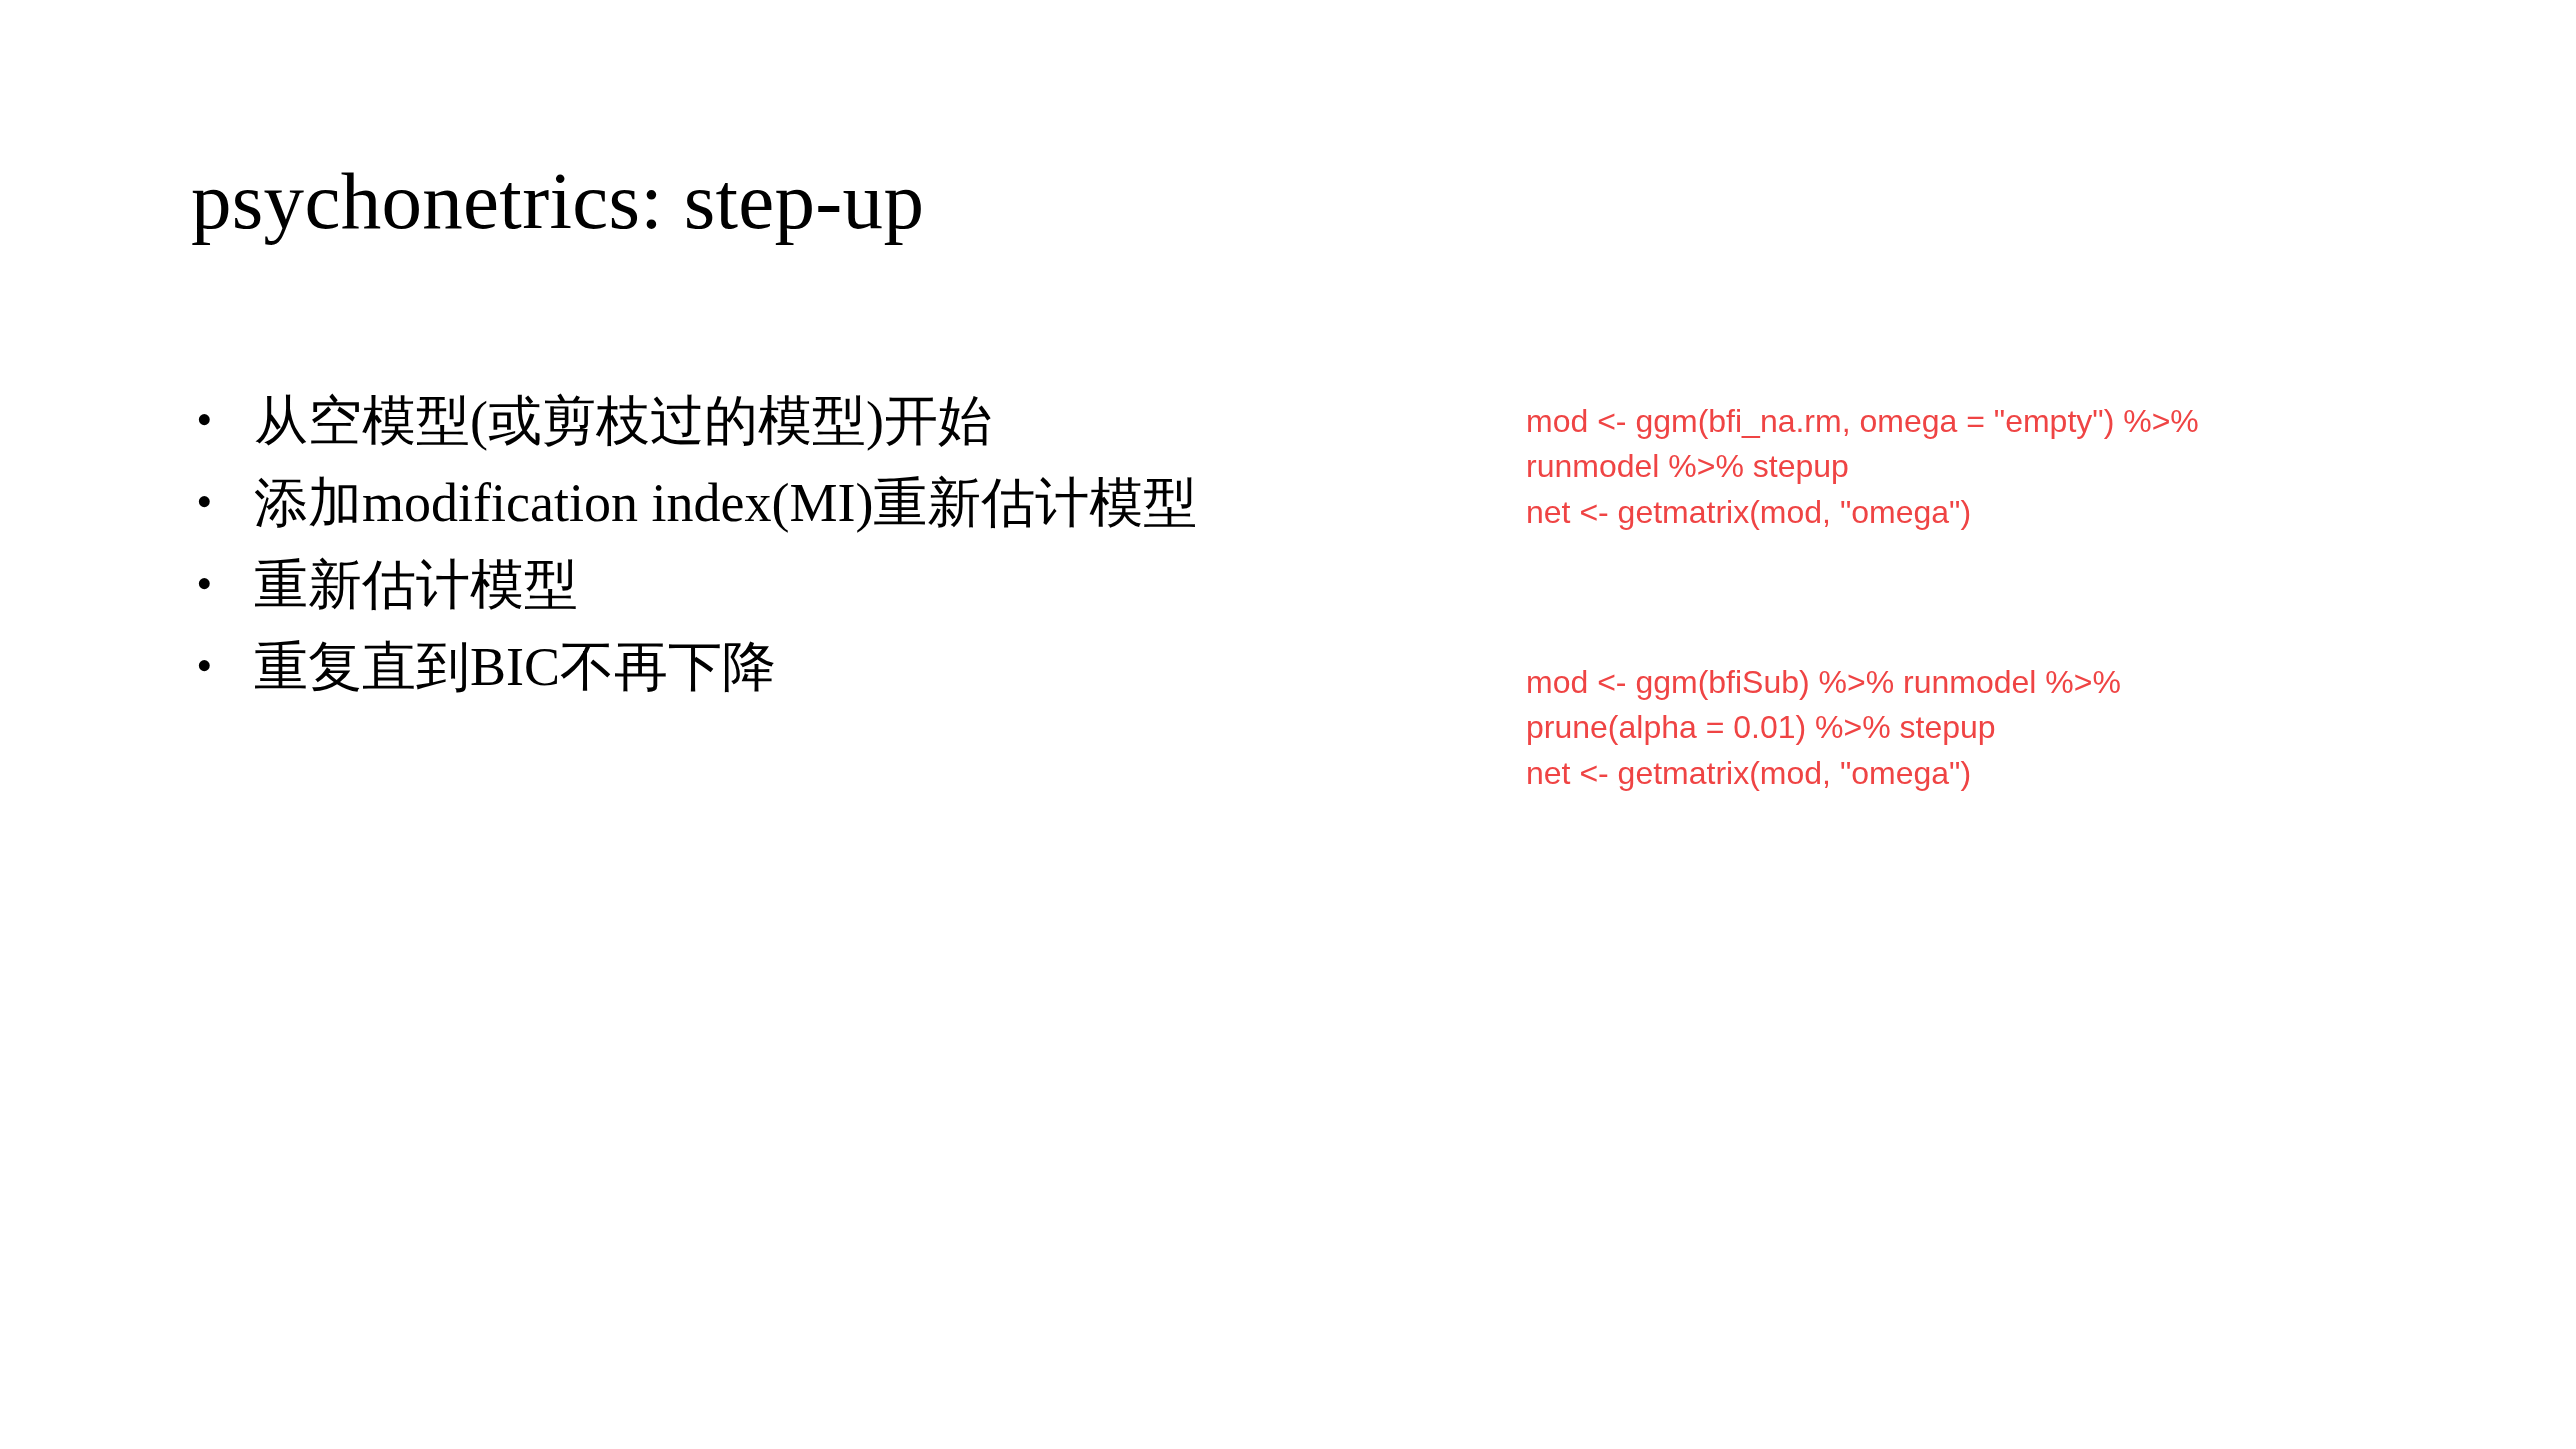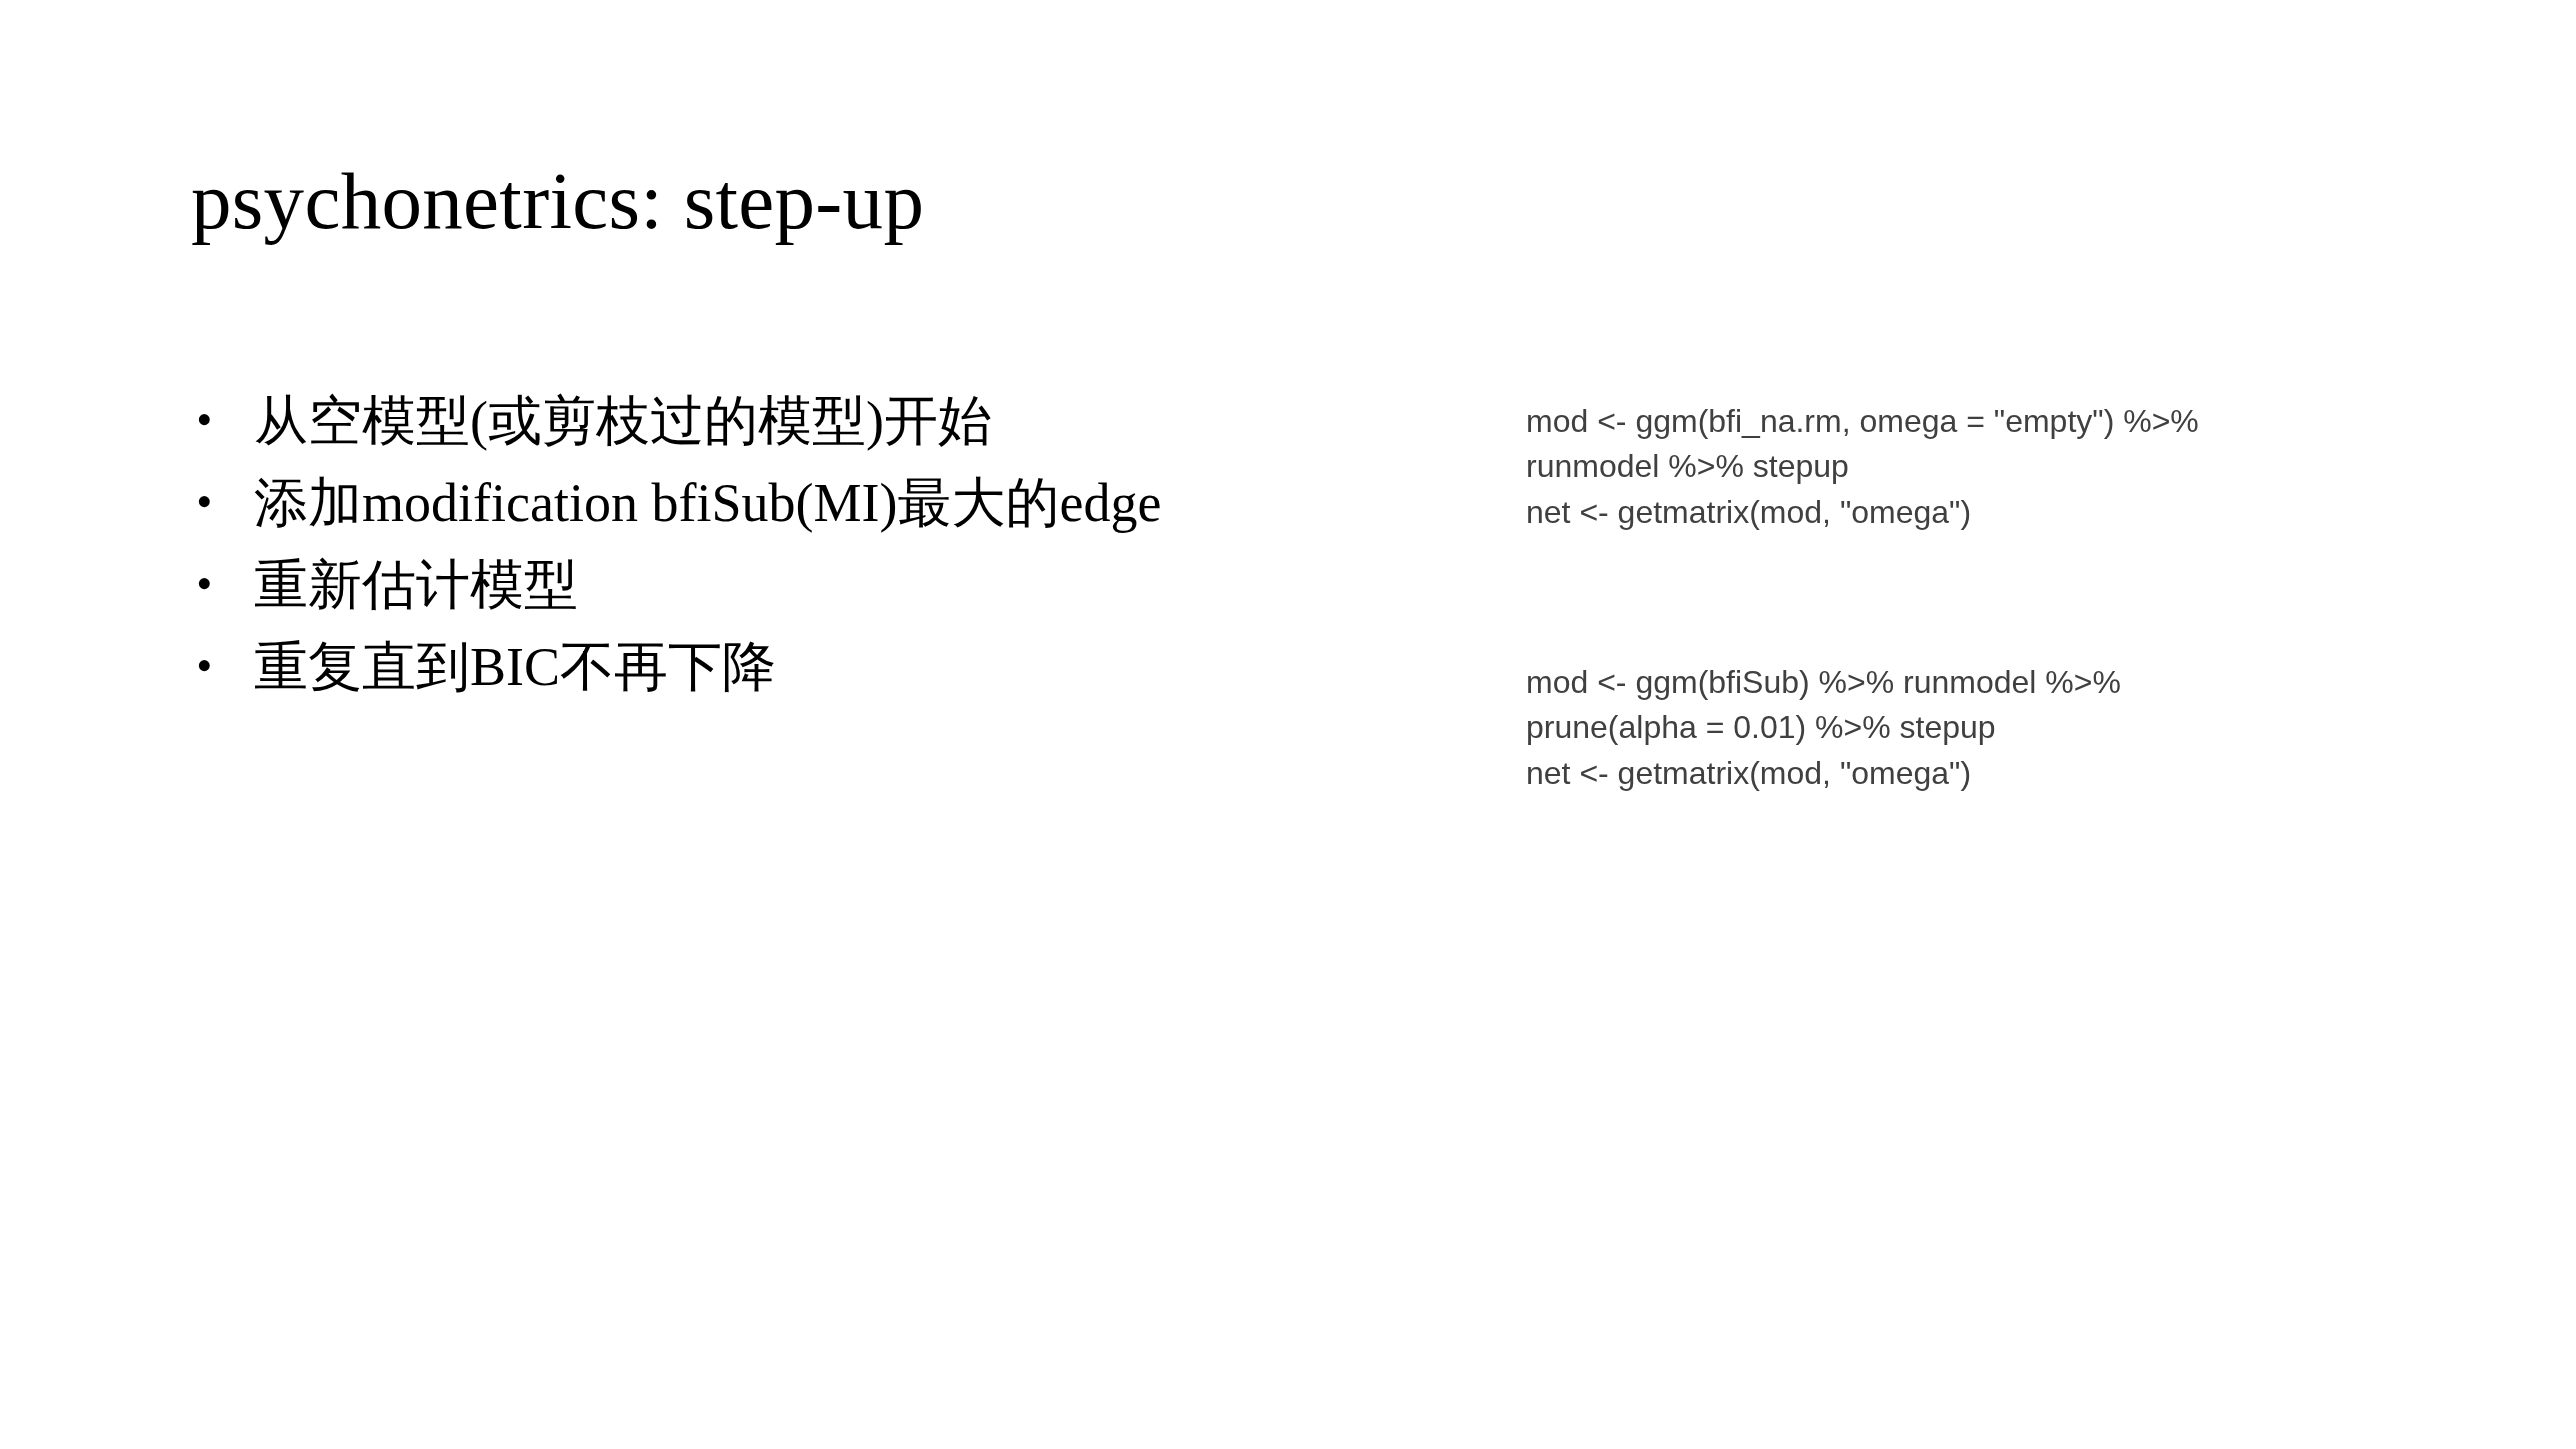--- a/index.html
+++ b/index.html
@@ -57,36 +57,36 @@
     font-size: 46px;
     line-height: 1.72;
   }
   .code-block {
     position: absolute;
     left: 1526px;
     width: 1005px;
     font-family: "Liberation Sans", sans-serif;
     font-size: 32px;
     line-height: 1.42;
-    color: #404040;
+    color: #ef4444;
     white-space: pre-wrap;
   }
   .code-block.first { top: 399px; }
   .code-block.second { top: 660px; }
 </style>
 </head>
 <body>
 
 <div class="slide">
 
   <div class="slide-title">psychonetrics: step-up</div>
 
   <ul class="bullet-list">
     <li class="bullet-item">从空模型(或剪枝过的模型)开始</li>
-    <li class="bullet-item">添加modification bfiSub(MI)最大的edge</li>
+    <li class="bullet-item">添加modification index(MI)重新估计模型</li>
     <li class="bullet-item">重新估计模型</li>
     <li class="bullet-item">重复直到BIC不再下降</li>
   </ul>
 
   <div class="code-block first">mod &lt;- ggm(bfi_na.rm, omega = "empty") %&gt;%
 runmodel %&gt;% stepup
 net &lt;- getmatrix(mod, "omega")</div>
 
   <div class="code-block second">mod &lt;- ggm(bfiSub) %&gt;% runmodel %&gt;%
 prune(alpha = 0.01) %&gt;% stepup

